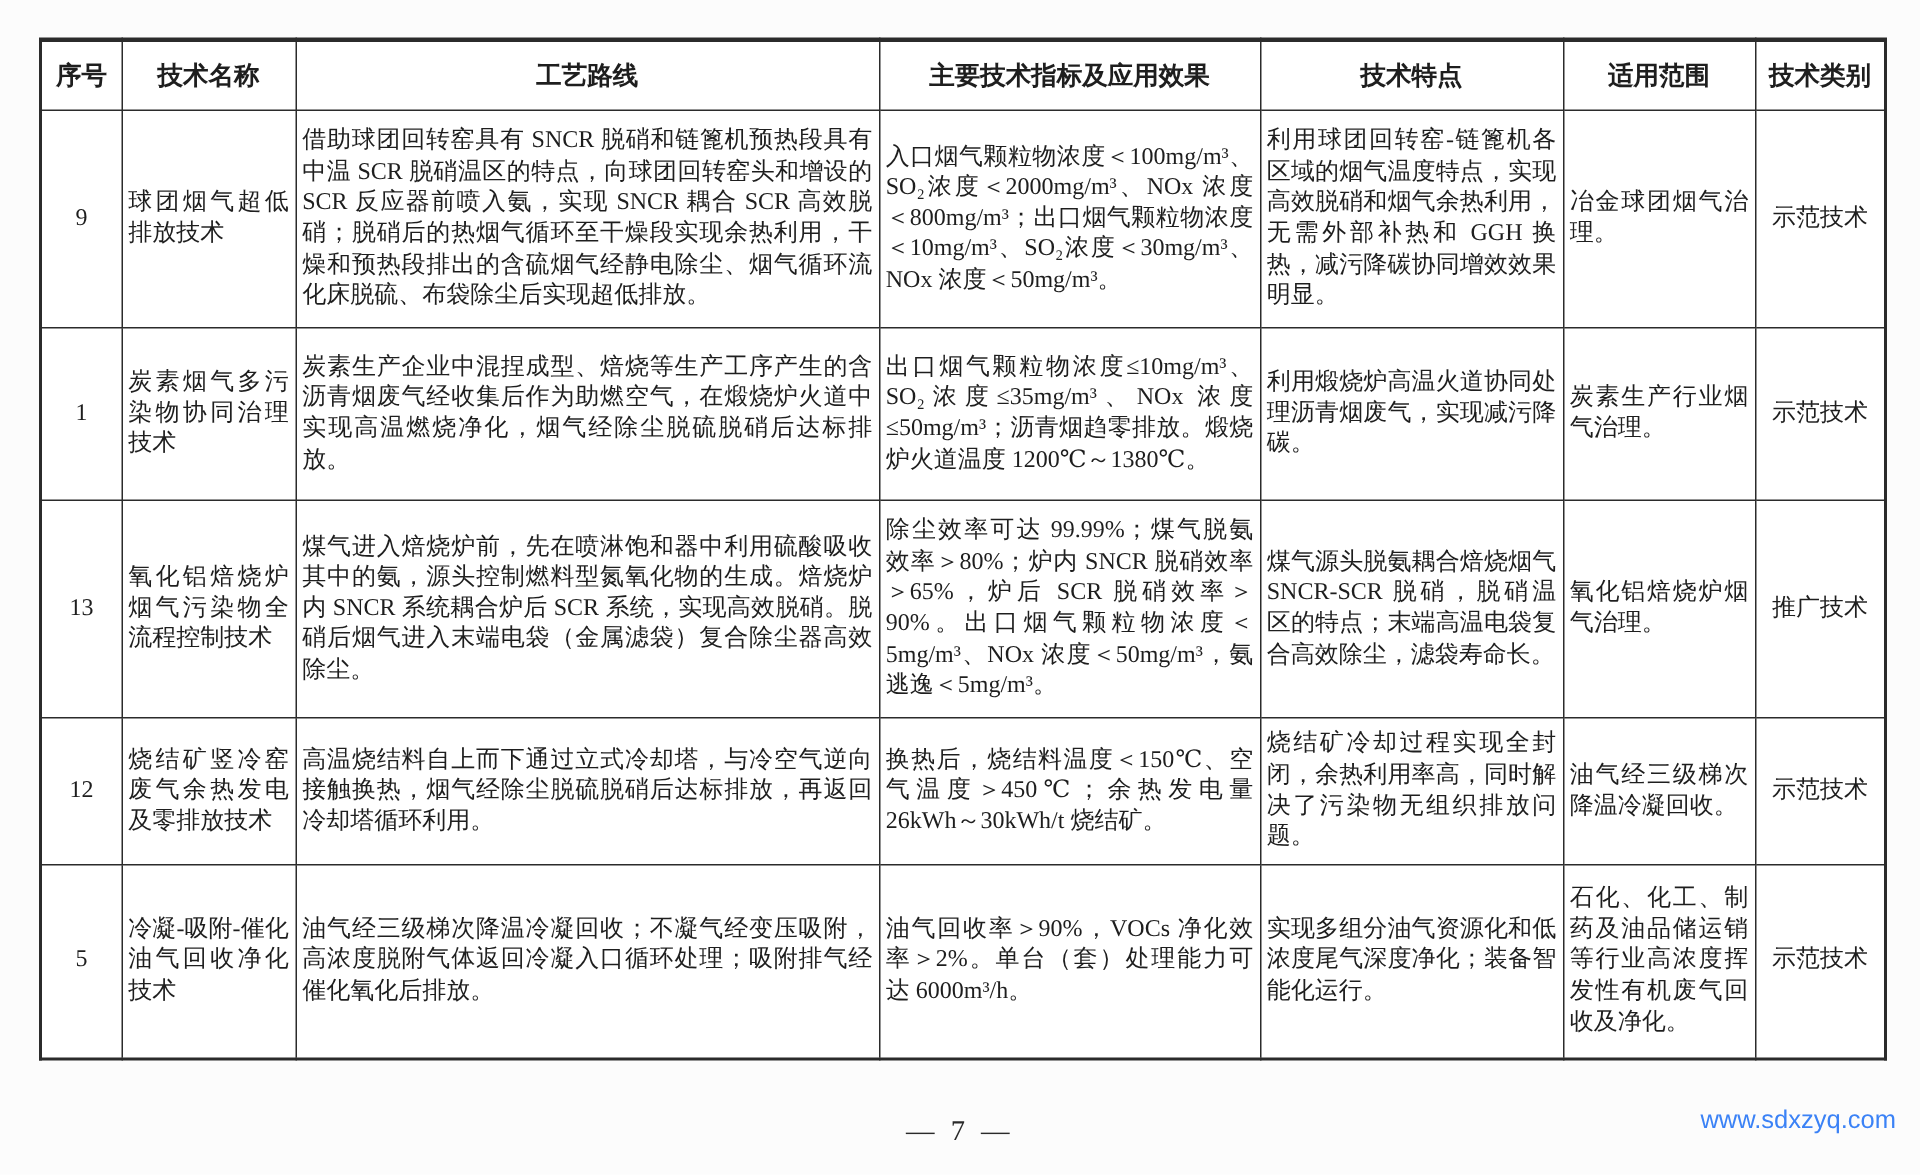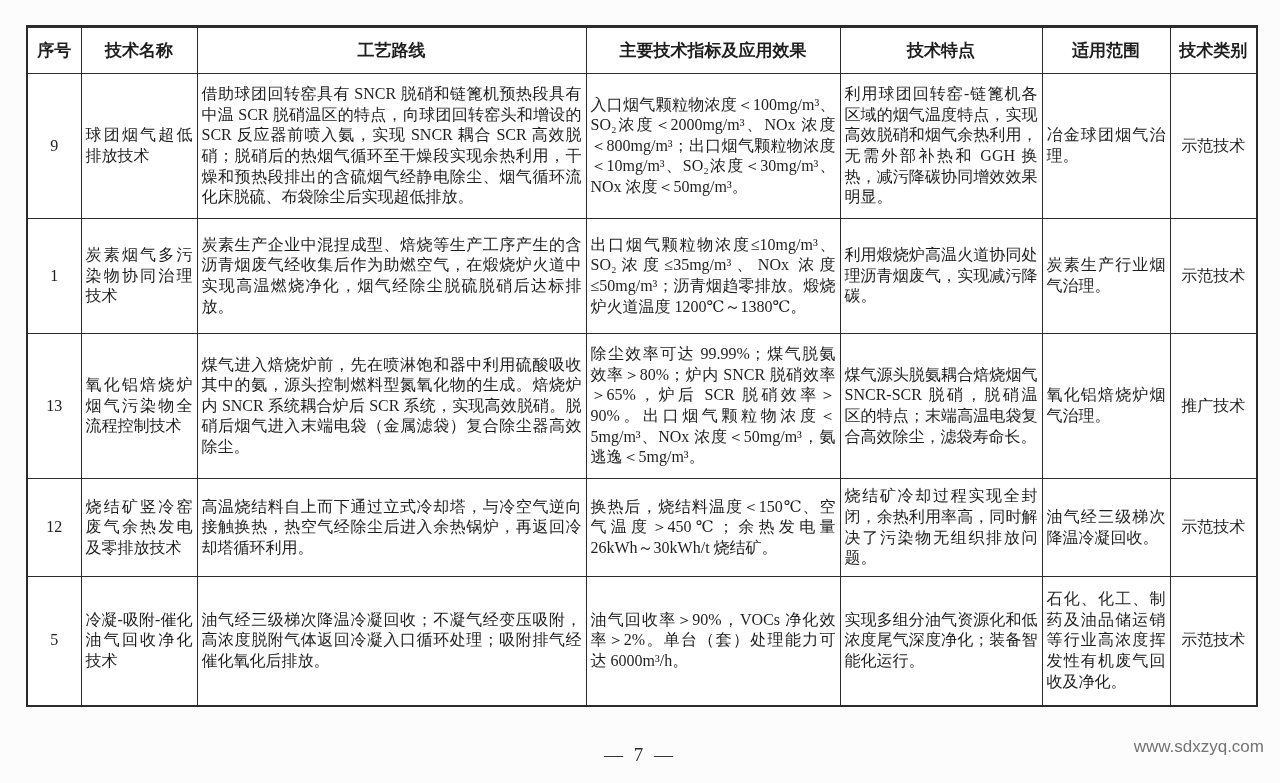--- a/index.html
+++ b/index.html
@@ -59,21 +59,21 @@
     font-size: 19px;
     letter-spacing: 3px;
     color: #2a2a2a;
   }
   .watermark {
     position: absolute;
     right: 16px;
     top: 737px;
     font-family: "Liberation Sans", "DejaVu Sans", sans-serif;
     font-size: 17px;
-    color: #737373;
+    color: #3b82f6;
   }
 </style>
 </head>
 <body>
 
 <table class="tech-table">
   <colgroup>
     <col style="width:54px">
     <col style="width:116px">
     <col style="width:389px">
@@ -117,21 +117,21 @@
       <td class="c-name">氧化铝焙烧炉烟气污染物全流程控制技术</td>
       <td class="c-route">煤气进入焙烧炉前，先在喷淋饱和器中利用硫酸吸收其中的氨，源头控制燃料型氮氧化物的生成。焙烧炉内 SNCR 系统耦合炉后 SCR 系统，实现高效脱硝。脱硝后烟气进入末端电袋（金属滤袋）复合除尘器高效除尘。</td>
       <td class="c-ind">除尘效率可达 99.99%；煤气脱氨效率＞80%；炉内 SNCR 脱硝效率＞65%，炉后 SCR 脱硝效率＞90%。出口烟气颗粒物浓度＜5mg/m³、NOx 浓度＜50mg/m³，氨逃逸＜5mg/m³。</td>
       <td class="c-feat">煤气源头脱氨耦合焙烧烟气 SNCR-SCR 脱硝，脱硝温区的特点；末端高温电袋复合高效除尘，滤袋寿命长。</td>
       <td class="c-scope">氧化铝焙烧炉烟气治理。</td>
       <td class="c-cat">推广技术</td>
     </tr>
     <tr>
       <td class="c-no">12</td>
       <td class="c-name">烧结矿竖冷窑废气余热发电及零排放技术</td>
-      <td class="c-route">高温烧结料自上而下通过立式冷却塔，与冷空气逆向接触换热，热空气经除尘后进入余热锅炉，再返回冷却塔循环利用。</td>
+      <td class="c-route">高温烧结料自上而下通过立式冷却塔，与冷空气逆向接触换热，烟气经除尘脱硫脱硝后达标排放，再返回冷却塔循环利用。</td>
       <td class="c-ind">换热后，烧结料温度＜150℃、空气温度＞450℃；余热发电量 26kWh～30kWh/t 烧结矿。</td>
       <td class="c-feat">烧结矿冷却过程实现全封闭，余热利用率高，同时解决了污染物无组织排放问题。</td>
       <td class="c-scope">油气经三级梯次降温冷凝回收。</td>
       <td class="c-cat">示范技术</td>
     </tr>
     <tr>
       <td class="c-no">5</td>
       <td class="c-name">冷凝-吸附-催化油气回收净化技术</td>
       <td class="c-route">油气经三级梯次降温冷凝回收；不凝气经变压吸附，高浓度脱附气体返回冷凝入口循环处理；吸附排气经催化氧化后排放。</td>
       <td class="c-ind">油气回收率＞90%，VOCs 净化效率＞2%。单台（套）处理能力可达 6000m³/h。</td>

